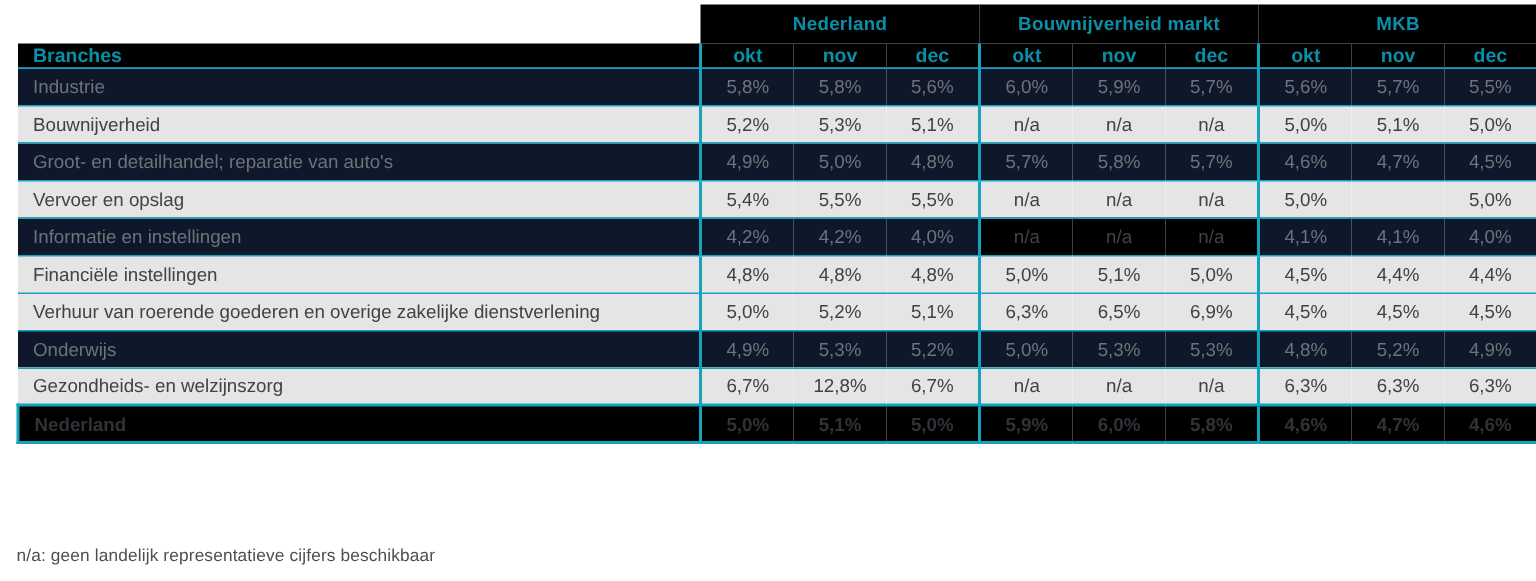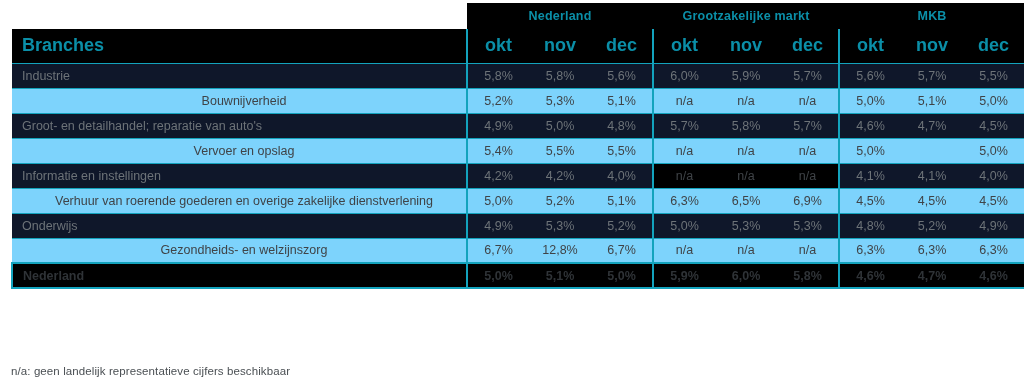--- a/index.html
+++ b/index.html
@@ -57,23 +57,23 @@
     background: #ffffff !important;
   }
   th.grp {
     border-top: 2px solid #13a3bd;
     border-left: 2px solid #13a3bd;
     border-right: 2px solid #13a3bd;
   }
 
   
   tr.month-head th {
-    height: 34px;
+    height: 16px;
     color: #0b8fa8;
-    font-size: 18px;
+    font-size: 13px;
     font-weight: bold;
     background: #000000;
   }
   th.branches-head {
     text-align: left;
     padding-left: 10px !important;
     border-top: 2px solid #13a3bd;
     border-left: 2px solid #13a3bd;
     border-bottom: 2px solid #13a3bd;
   }
@@ -102,25 +102,24 @@
 
   
   tr.row-light td {
     background: #0f172a;
     color: #6d7378;
     border-top: 1px solid #13a3bd;
     border-bottom: 1px solid #13a3bd;
   }
   
   tr.row-dark td {
-    background: #7dd3fc;
+    background: #e5e5e5;
     color: #3f4347;
     border-top: 1px solid #13a3bd;
     border-bottom: 1px solid #13a3bd;
-    text-align: center;
   }
   
   tr.row-light td.na-dark {
     background: #000000;
     color: #3f4347;
   }
 
   
   tr.row-total td {
     background: #000000;
@@ -164,21 +163,21 @@
         <col class="c-val">
       <col class="c-val">
         <col class="c-val">
         <col class="c-val">
     </colgroup>
 
     <thead>
       <tr class="group-head">
         <th class="gh-blank"></th>
         <th class="grp" colspan="3">Nederland</th>
-        <th class="grp" colspan="3">Grootzakelijke markt</th>
+        <th class="grp" colspan="3">Bouwnijverheid markt</th>
         <th class="grp" colspan="3">MKB</th>
       </tr>
       <tr class="month-head">
         <th class="branches-head">Branches</th>
 
         <th class="mh grp-start">okt</th>
         <th class="mh">nov</th>
         <th class="mh grp-end">dec</th>
 
         <th class="mh grp-start">okt</th>
@@ -246,20 +245,32 @@
           <td class="val">4,2%</td>
           <td class="val grp-end">4,0%</td>
           <td class="val grp-start na-dark">n/a</td>
           <td class="val na-dark">n/a</td>
           <td class="val grp-end na-dark">n/a</td>
           <td class="val grp-start">4,1%</td>
           <td class="val">4,1%</td>
           <td class="val grp-end">4,0%</td>
         </tr>
         <tr class="data-row row-dark">
+          <td class="branch">Financiële instellingen</td>
+          <td class="val grp-start">4,8%</td>
+          <td class="val">4,8%</td>
+          <td class="val grp-end">4,8%</td>
+          <td class="val grp-start">5,0%</td>
+          <td class="val">5,1%</td>
+          <td class="val grp-end">5,0%</td>
+          <td class="val grp-start">4,5%</td>
+          <td class="val">4,4%</td>
+          <td class="val grp-end">4,4%</td>
+        </tr>
+        <tr class="data-row row-dark">
           <td class="branch">Verhuur van roerende goederen en overige zakelijke dienstverlening</td>
           <td class="val grp-start">5,0%</td>
           <td class="val">5,2%</td>
           <td class="val grp-end">5,1%</td>
           <td class="val grp-start">6,3%</td>
           <td class="val">6,5%</td>
           <td class="val grp-end">6,9%</td>
           <td class="val grp-start">4,5%</td>
           <td class="val">4,5%</td>
           <td class="val grp-end">4,5%</td>

